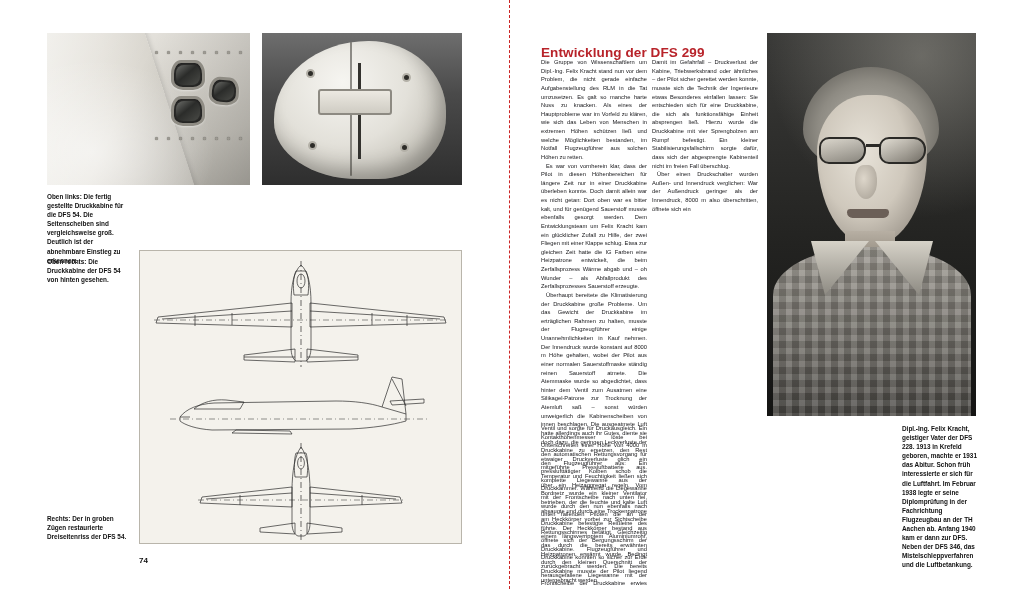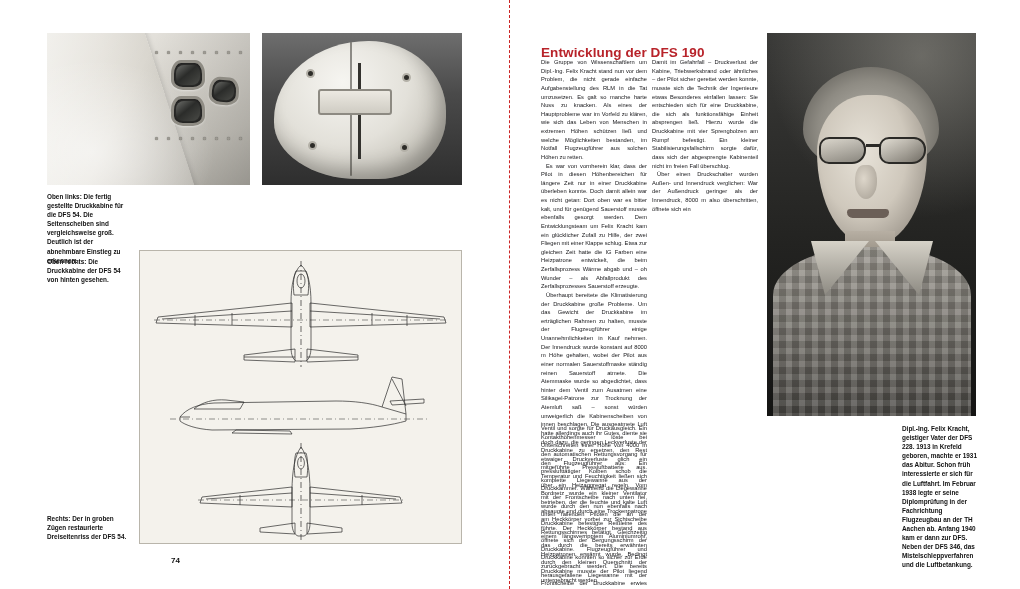--- a/index.html
+++ b/index.html
@@ -121,21 +121,21 @@
     overflow: hidden;
   }
   #drawing-threeview svg { display: block; }
   
   .folio {
     position: absolute;
     font-size: 8px;
     font-weight: bold;
     color: #111;
   }
-  #folio-left { left: 139px; top: 556px; margin-left: 32px; }
+  #folio-left { left: 139px; top: 556px; }
   
   .right-page {
     position: absolute;
     left: 509px; top: 0; width: 511px; height: 589px;
   }
   #article-title {
     position: absolute;
     left: 32px; top: 36px; width: 240px;
     font-size: 13.5px;
     font-weight: bold;
@@ -358,21 +358,21 @@
       </svg>
     </div>
 
     <div class="folio" id="folio-left">74</div>
   </div>
 
   <div class="gutter"></div>
 
   <div class="right-page">
 
-    <h1 id="article-title">Entwicklung der DFS 190</h1>
+    <h1 id="article-title">Entwicklung der DFS 299</h1>
 
     <div class="body-col" id="col-1">
       <p>Die Gruppe von Wissenschaftlern um Dipl.-Ing. Felix Kracht stand nun vor dem Problem, die nicht gerade einfache Aufgabenstellung des RLM in die Tat umzusetzen. Es galt so manche harte Nuss zu knacken. Als eines der Hauptprobleme war im Vorfeld zu klären, wie sich das Leben von Menschen in extremen Höhen schützen ließ und welche Möglichkeiten bestanden, im Notfall Flugzeugführer aus solchen Höhen zu retten.</p>
       <p>Es war von vornherein klar, dass der Pilot in diesen Höhenbereichen für längere Zeit nur in einer Druckkabine überleben konnte. Doch damit allein war es nicht getan: Dort oben war es bitter kalt, und für genügend Sauerstoff musste ebenfalls gesorgt werden. Dem Entwicklungsteam um Felix Kracht kam ein glücklicher Zufall zu Hilfe, der zwei Fliegen mit einer Klappe schlug. Etwa zur gleichen Zeit hatte die IG Farben eine Heizpatrone entwickelt, die beim Zerfallsprozess Wärme abgab und – oh Wunder – als Abfallprodukt des Zerfallsprozesses Sauerstoff erzeugte.</p>
       <p>Überhaupt bereitete die Klimatisierung der Druckkabine große Probleme. Um das Gewicht der Druckkabine im erträglichen Rahmen zu halten, musste der Flugzeugführer einige Unannehmlichkeiten in Kauf nehmen. Der Innendruck wurde konstant auf 8000 m Höhe gehalten, wobei der Pilot aus einer normalen Sauerstoffmaske ständig reinen Sauerstoff atmete. Die Atemmaske wurde so abgedichtet, dass hinter dem Ventil zum Ausatmen eine Silikagel-Patrone zur Trocknung der Atemluft saß – sonst würden unweigerlich die Kabinenscheiben von innen beschlagen. Die ausgeatmete Luft hatte allerdings auch ihr Gutes, diente sie doch dazu, die geringen Leckverluste der Druckkabine zu ersetzen, den Rest etwaiger Druckverluste glich ein mitgeführte Pressluftbatterie aus. Temperatur und Feuchtigkeit ließen sich über ein Heizaggregat regeln. Vom Bordnetz wurde ein kleiner Ventilator betrieben, der die feuchte und kalte Luft absaugte und durch eine Trockenpatrone am Heckkörper vorbei zur Sichtscheibe führte. Der Heckkörper bestand aus einem längsverripptem Aluminiumrohr, das durch die bereits erwähnten Heizpatronen erwärmt wurde. Bedingt durch den kleinen Querschnitt der Druckkabine musste der Pilot liegend untergebracht werden.</p>
     </div>
 
     <div class="body-col" id="col-2">
       <p>Damit im Gefahrfall – Druckverlust der Kabine, Triebwerksbrand oder ähnliches – der Pilot sicher gerettet werden konnte, musste sich die Technik der Ingenieure etwas Besonderes einfallen lassen: Sie entschieden sich für eine Druckkabine, die sich als funktionsfähige Einheit absprengen ließ. Hierzu wurde die Druckkabine mit vier Sprengbolzen am Rumpf befestigt. Ein kleiner Stabilisierungsfallschirm sorgte dafür, dass sich der abgesprengte Kabinenteil nicht im freien Fall überschlug.</p>
       <p>Über einen Druckschalter wurden Außen- und Innendruck verglichen: War der Außendruck geringer als der Innendruck, 8000 m also überschritten, öffnete sich ein</p>

